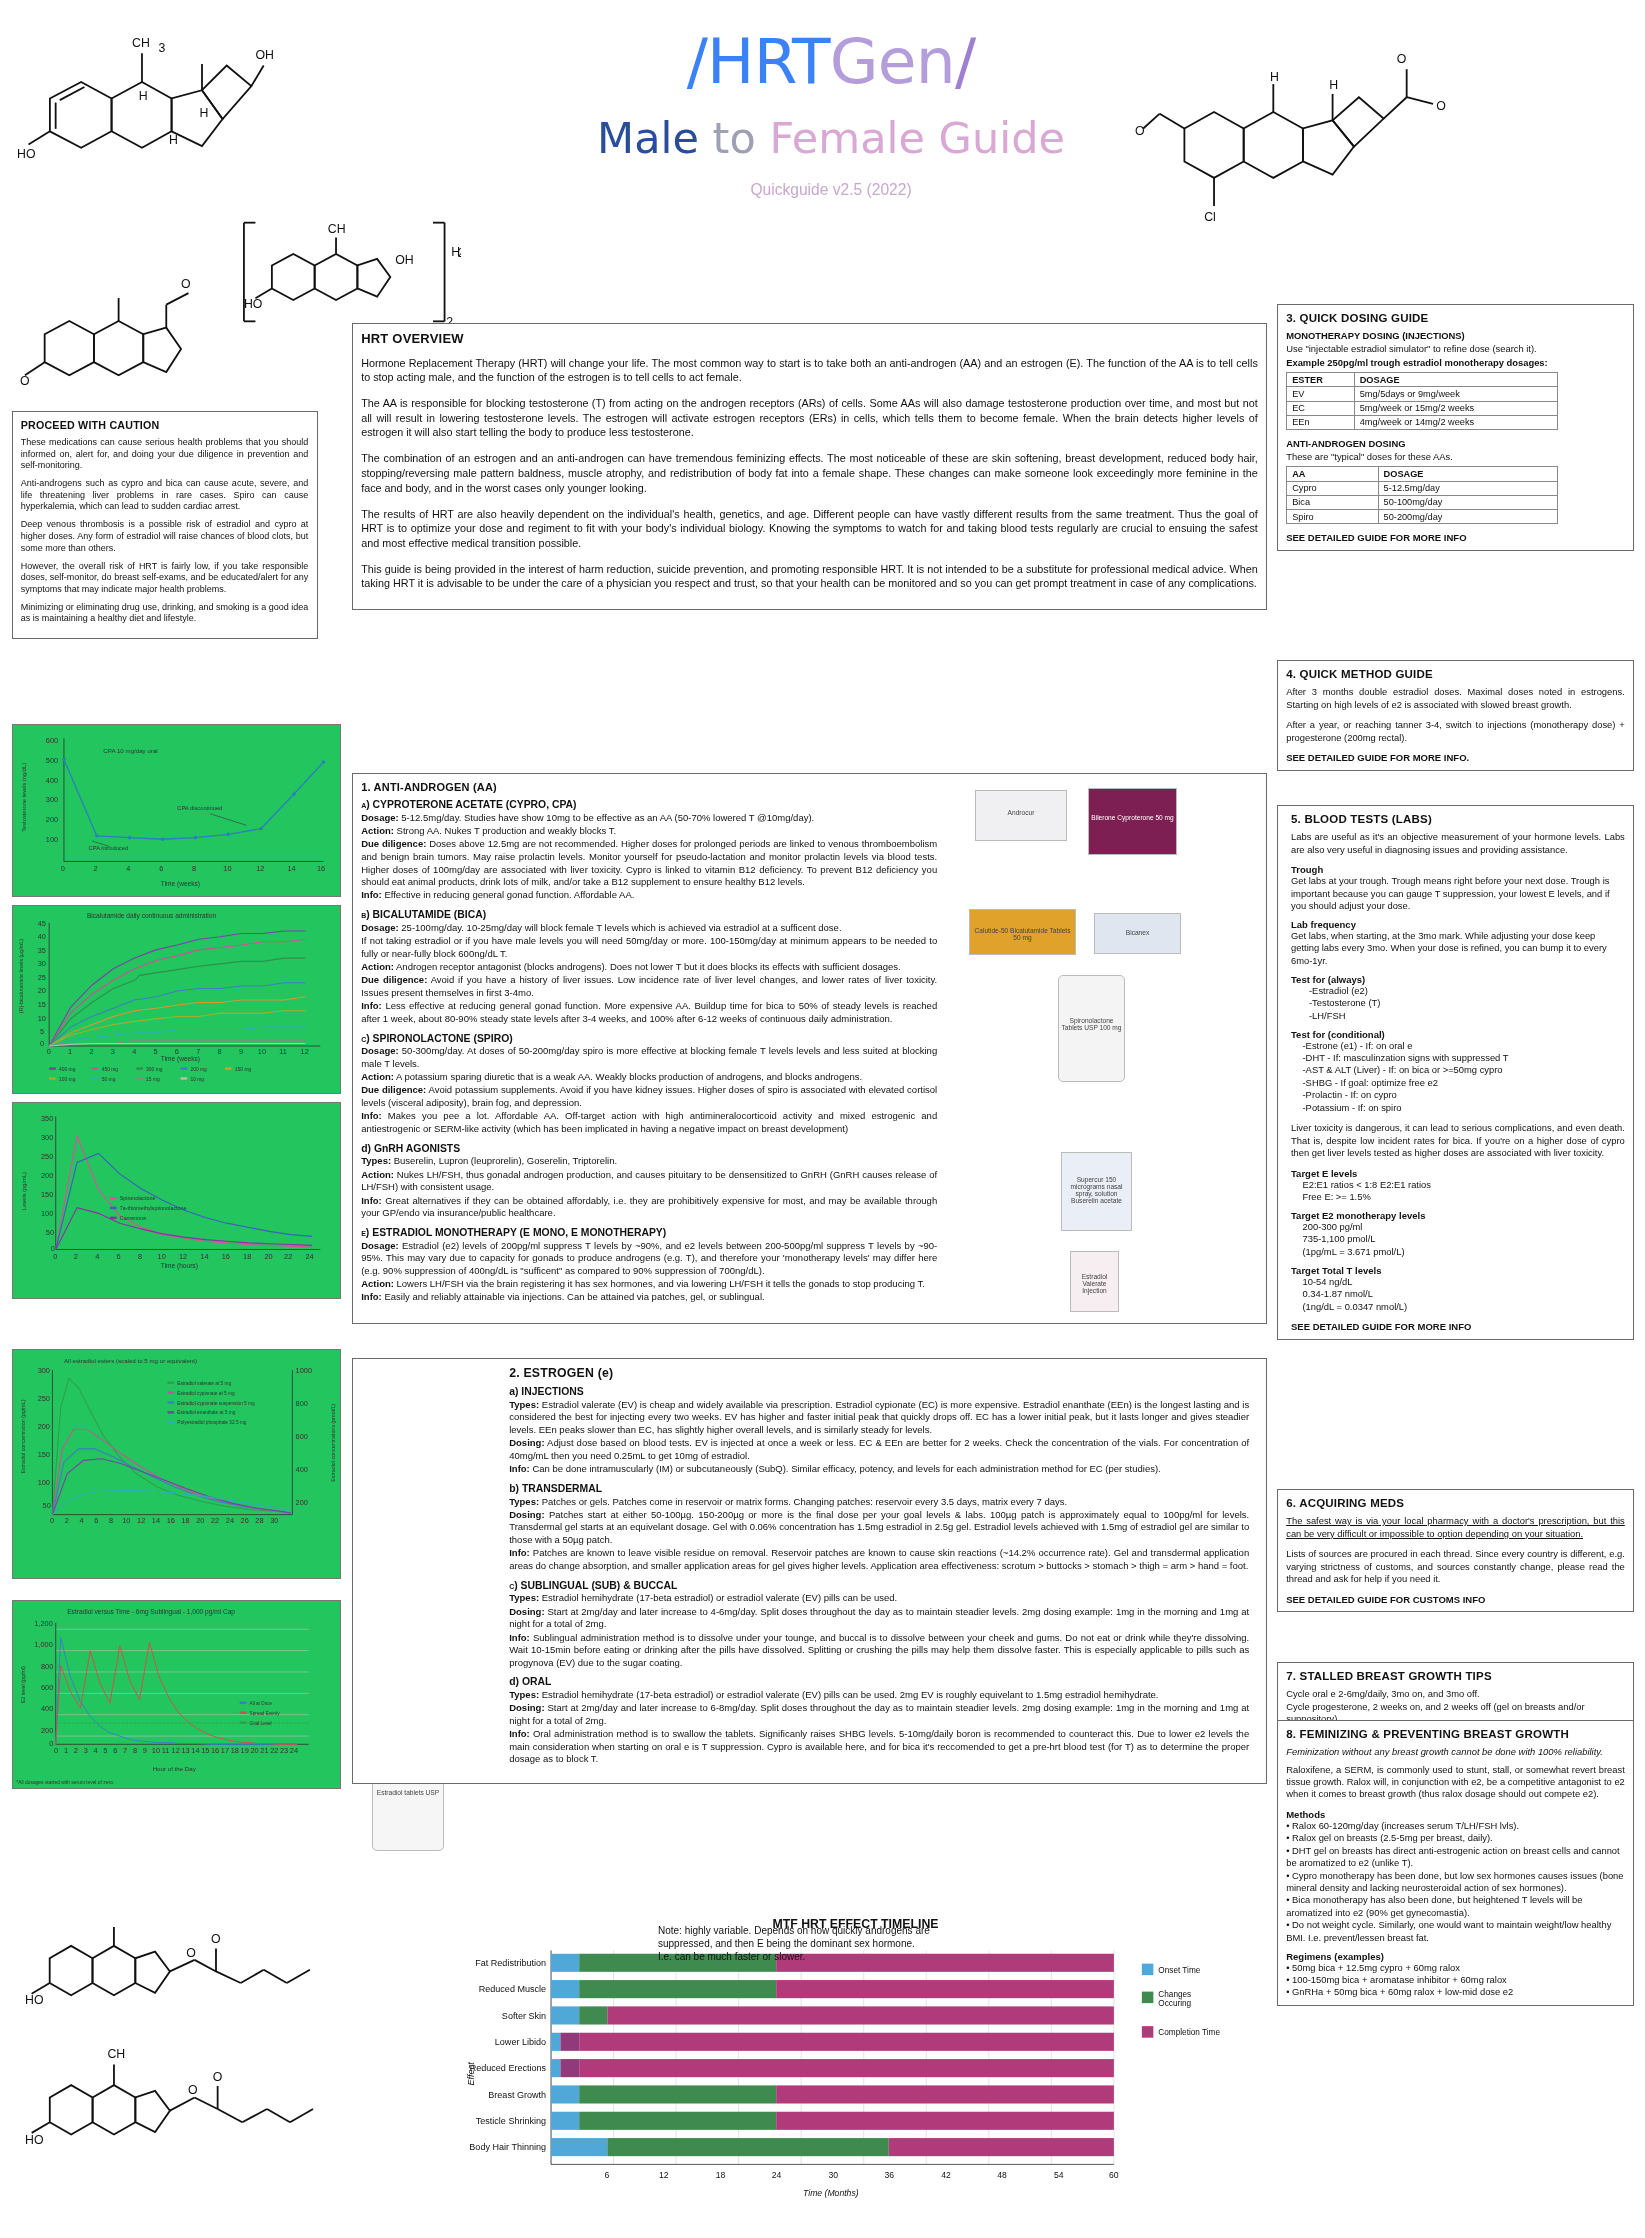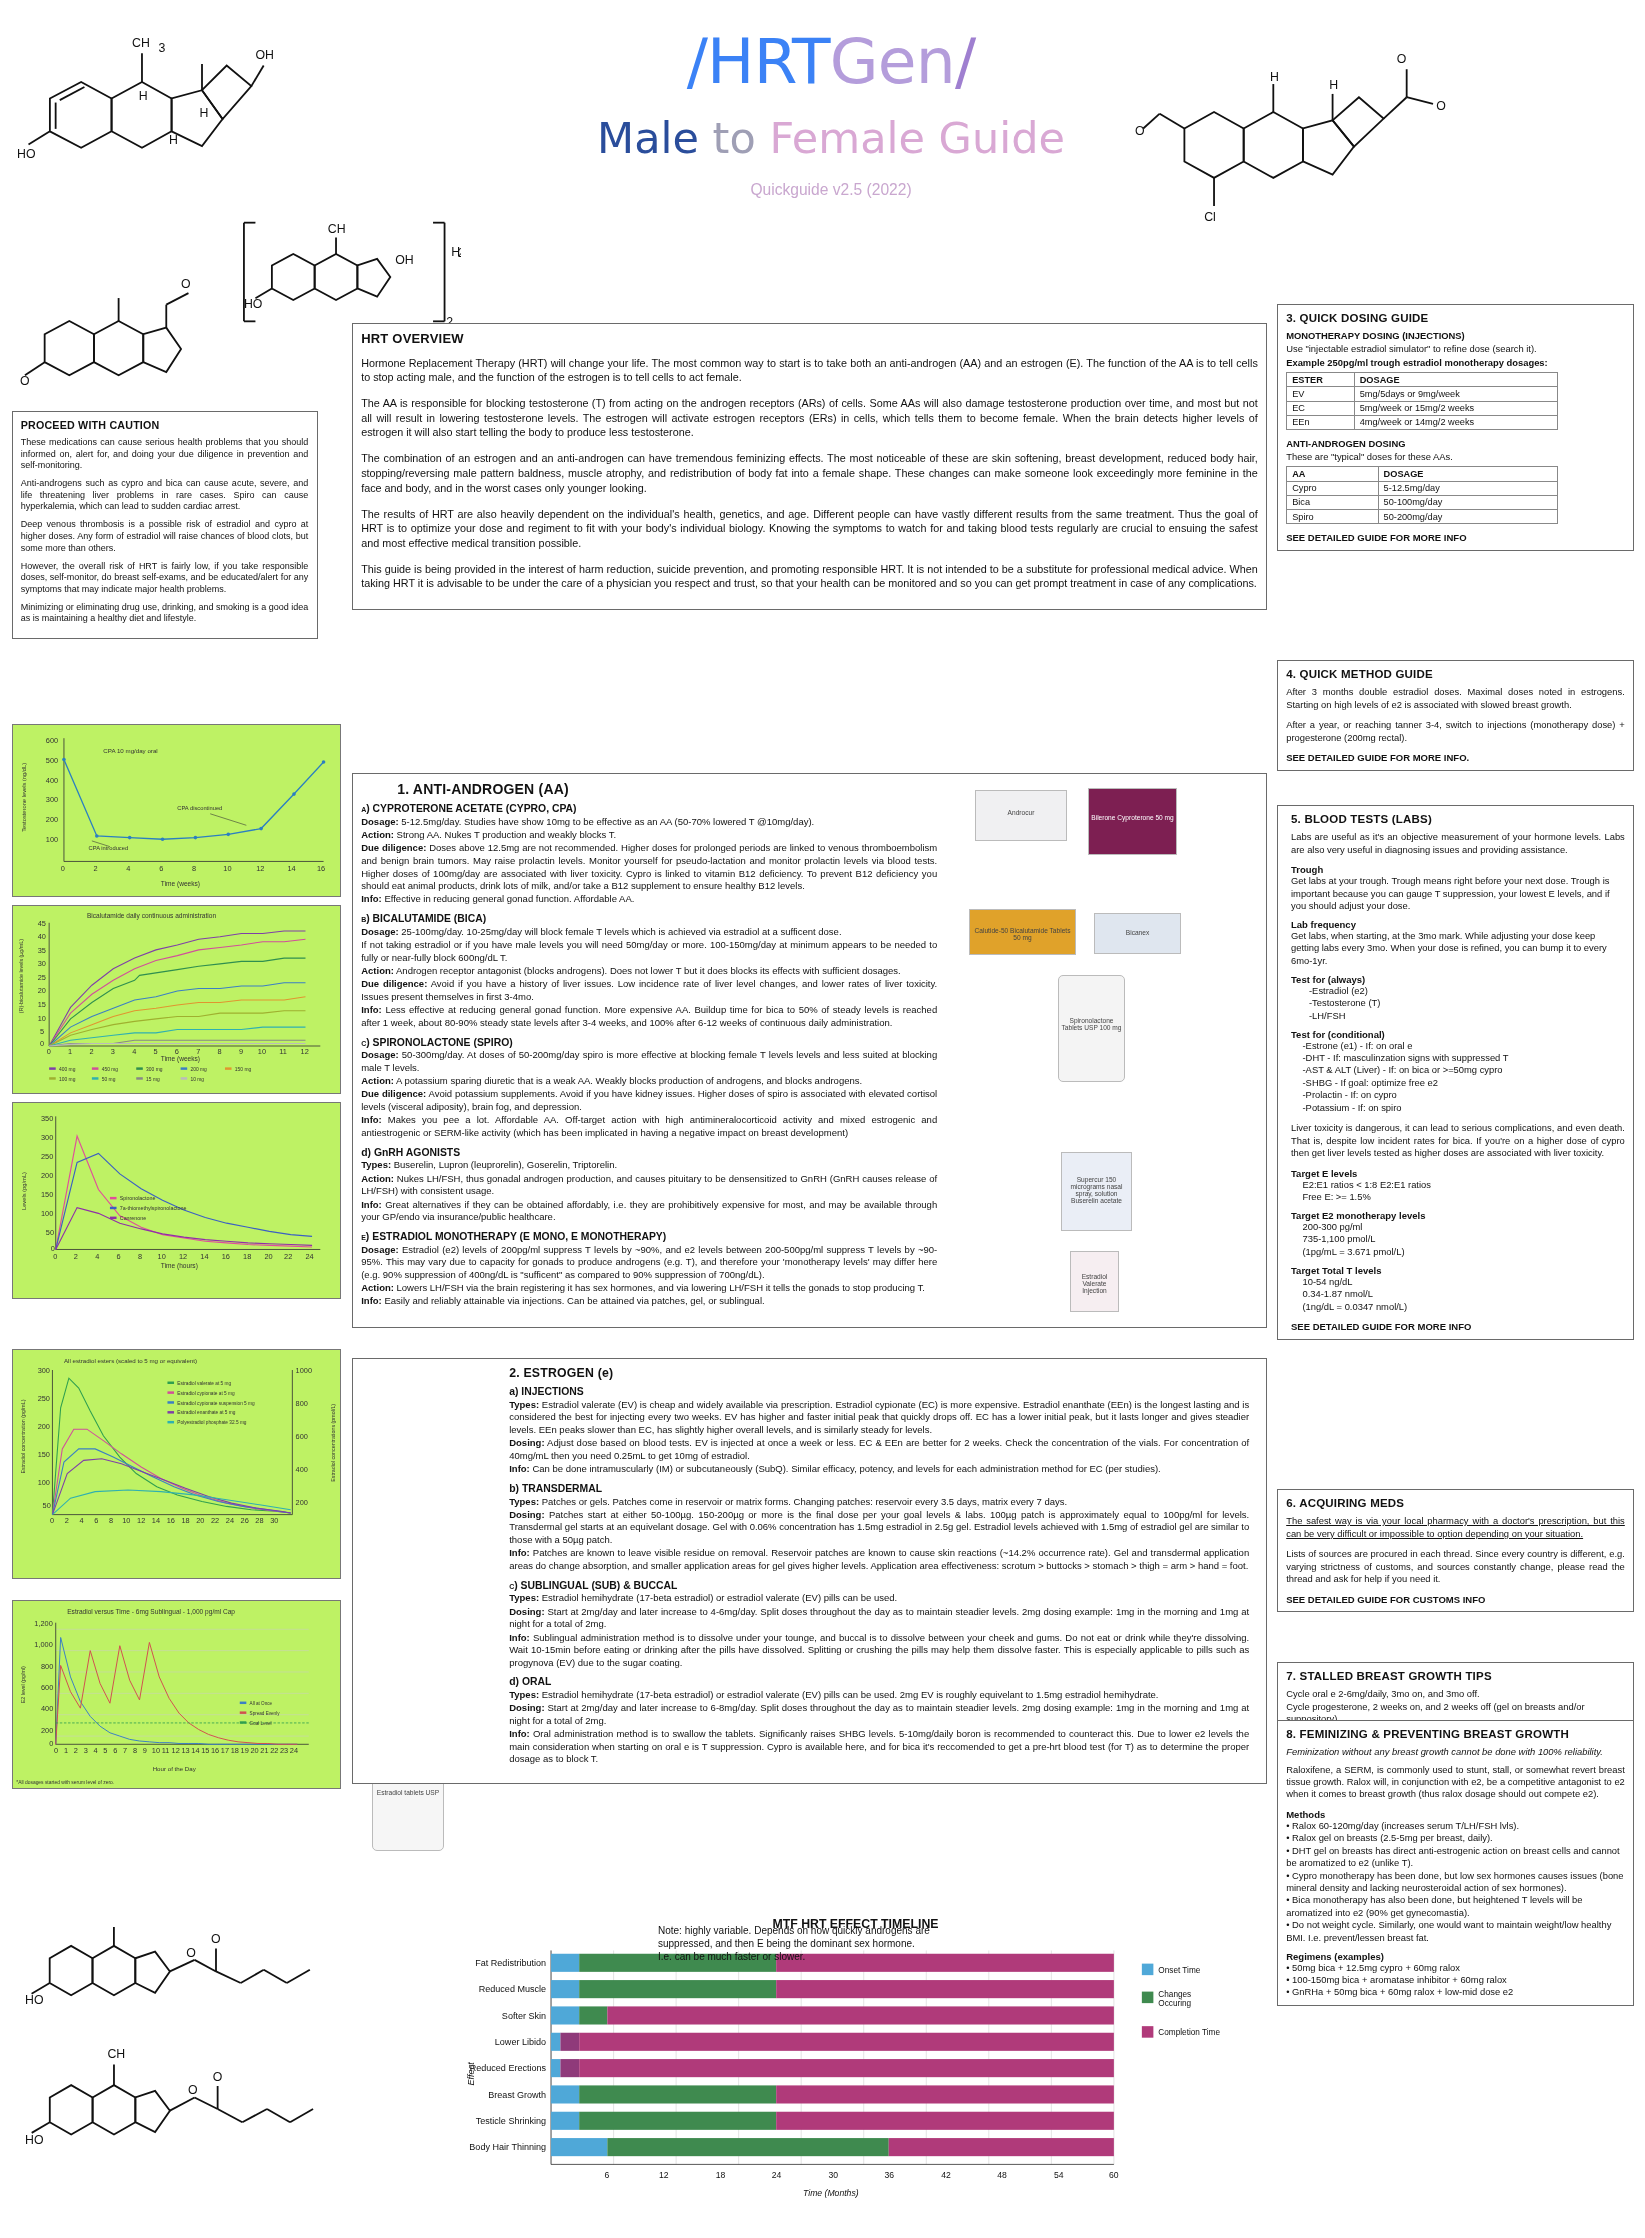--- a/index.html
+++ b/index.html
@@ -52,21 +52,21 @@
   #caution h3 { font-size:10.7px; }
   #caution p { font-size:9px; margin-bottom:6.6px; line-height:1.28; }
 
   
   #overview { left:352px; top:323px; width:915px; }
   #overview h3 { font-size:13px; margin-bottom:10px; }
   #overview p { font-size:10.8px; margin-bottom:11.5px; line-height:1.35; }
 
   
   #aa { left:352px; top:773px; width:915px; padding-bottom:11.5px; }
-  #aa h3 { font-size:14px;margin-left:36px; }
+  #aa h3 { font-size:11px; }
   .drug { margin:0 0 7.4px 0; width:576px; }
   .drug .dh { font-size:10.4px; font-weight:700; margin-bottom:1.6px; }
   .drug .line { font-size:9.5px; line-height:1.32; margin-bottom:0.8px; text-align:justify; }
   .drug .line b { font-weight:700; }
   .sc { font-variant:small-caps; }
 
   
   #estro { left:352px; top:1358px; width:915px; padding-bottom:10px; }
   #estro h3 { font-size:12.3px; }
   #estro .drug { width:740px; margin-left:148px; }
@@ -86,21 +86,21 @@
 
   table.dose { border-collapse:collapse; margin:3.3px 0 8.2px 0; width:272px; }
   table.dose th, table.dose td {
     border:0.8px solid #888; font-size:9.2px; padding:1.6px 5px; text-align:left;
   }
   table.dose th { font-weight:700; }
 
   .lbl-b { font-weight:700; font-size:9.5px; margin-top:6.6px; }
 
   
-  .chartbox { position:absolute; border:0.8px solid #777; background:#bef264; }
+  .chartbox { position:absolute; border:0.8px solid #777; background:#22c55e; }
   #ch1 { left:11.5px; top:724px; width:329px; height:173px; }
   #ch2 { left:11.5px; top:905px; width:329px; height:189px; }
   #ch3 { left:11.5px; top:1102px; width:329px; height:197px; }
   #ch4 { left:11.5px; top:1349px; width:329px; height:230px; }
   #ch5 { left:11.5px; top:1600px; width:329px; height:189px; }
   .axl { font-size:9px; fill:#333; }
 
   
   #timeline { position:absolute; left:444px; top:1917px; width:823px; height:313px; }
   #tl-title { font-size:12.3px; font-weight:700; text-align:center; margin-bottom:3.3px; }

